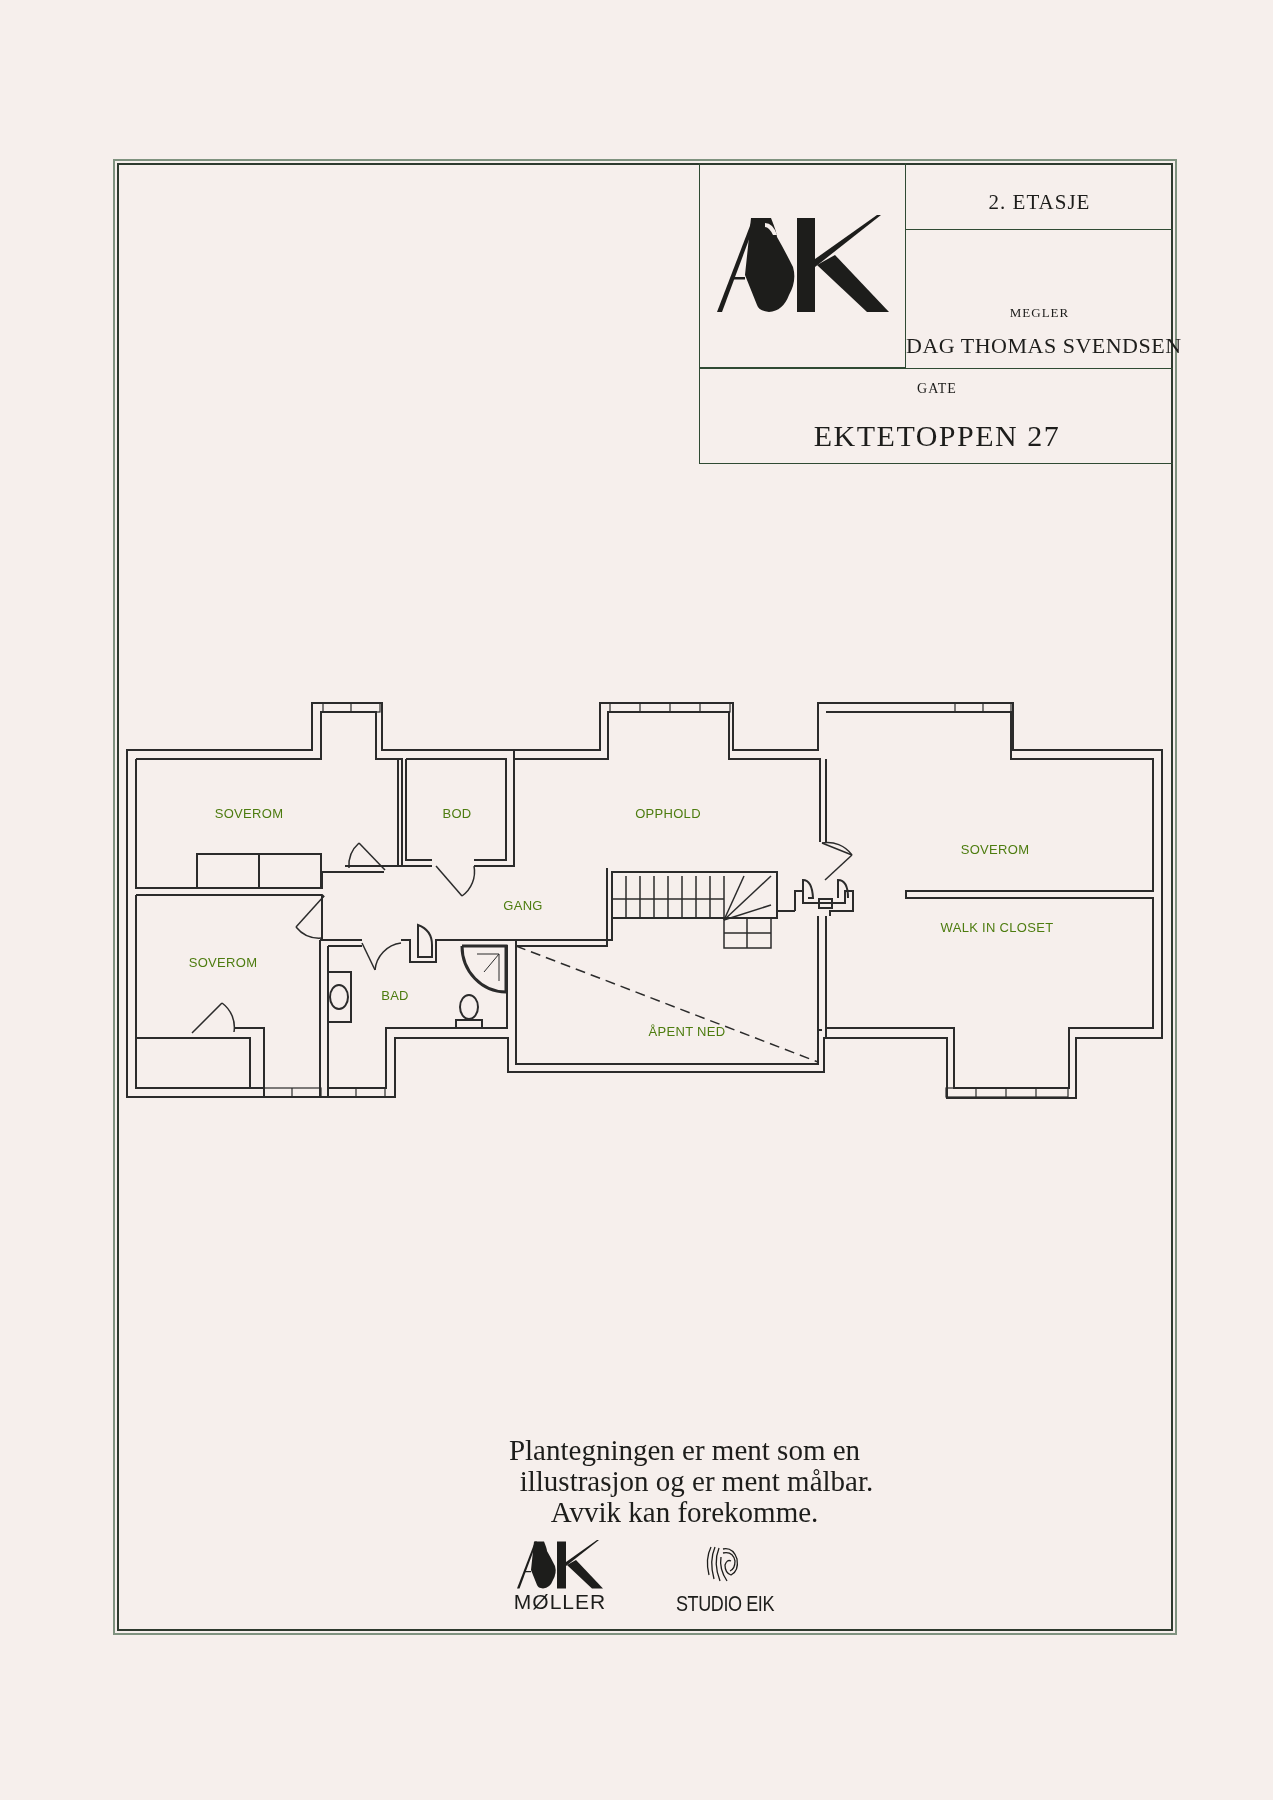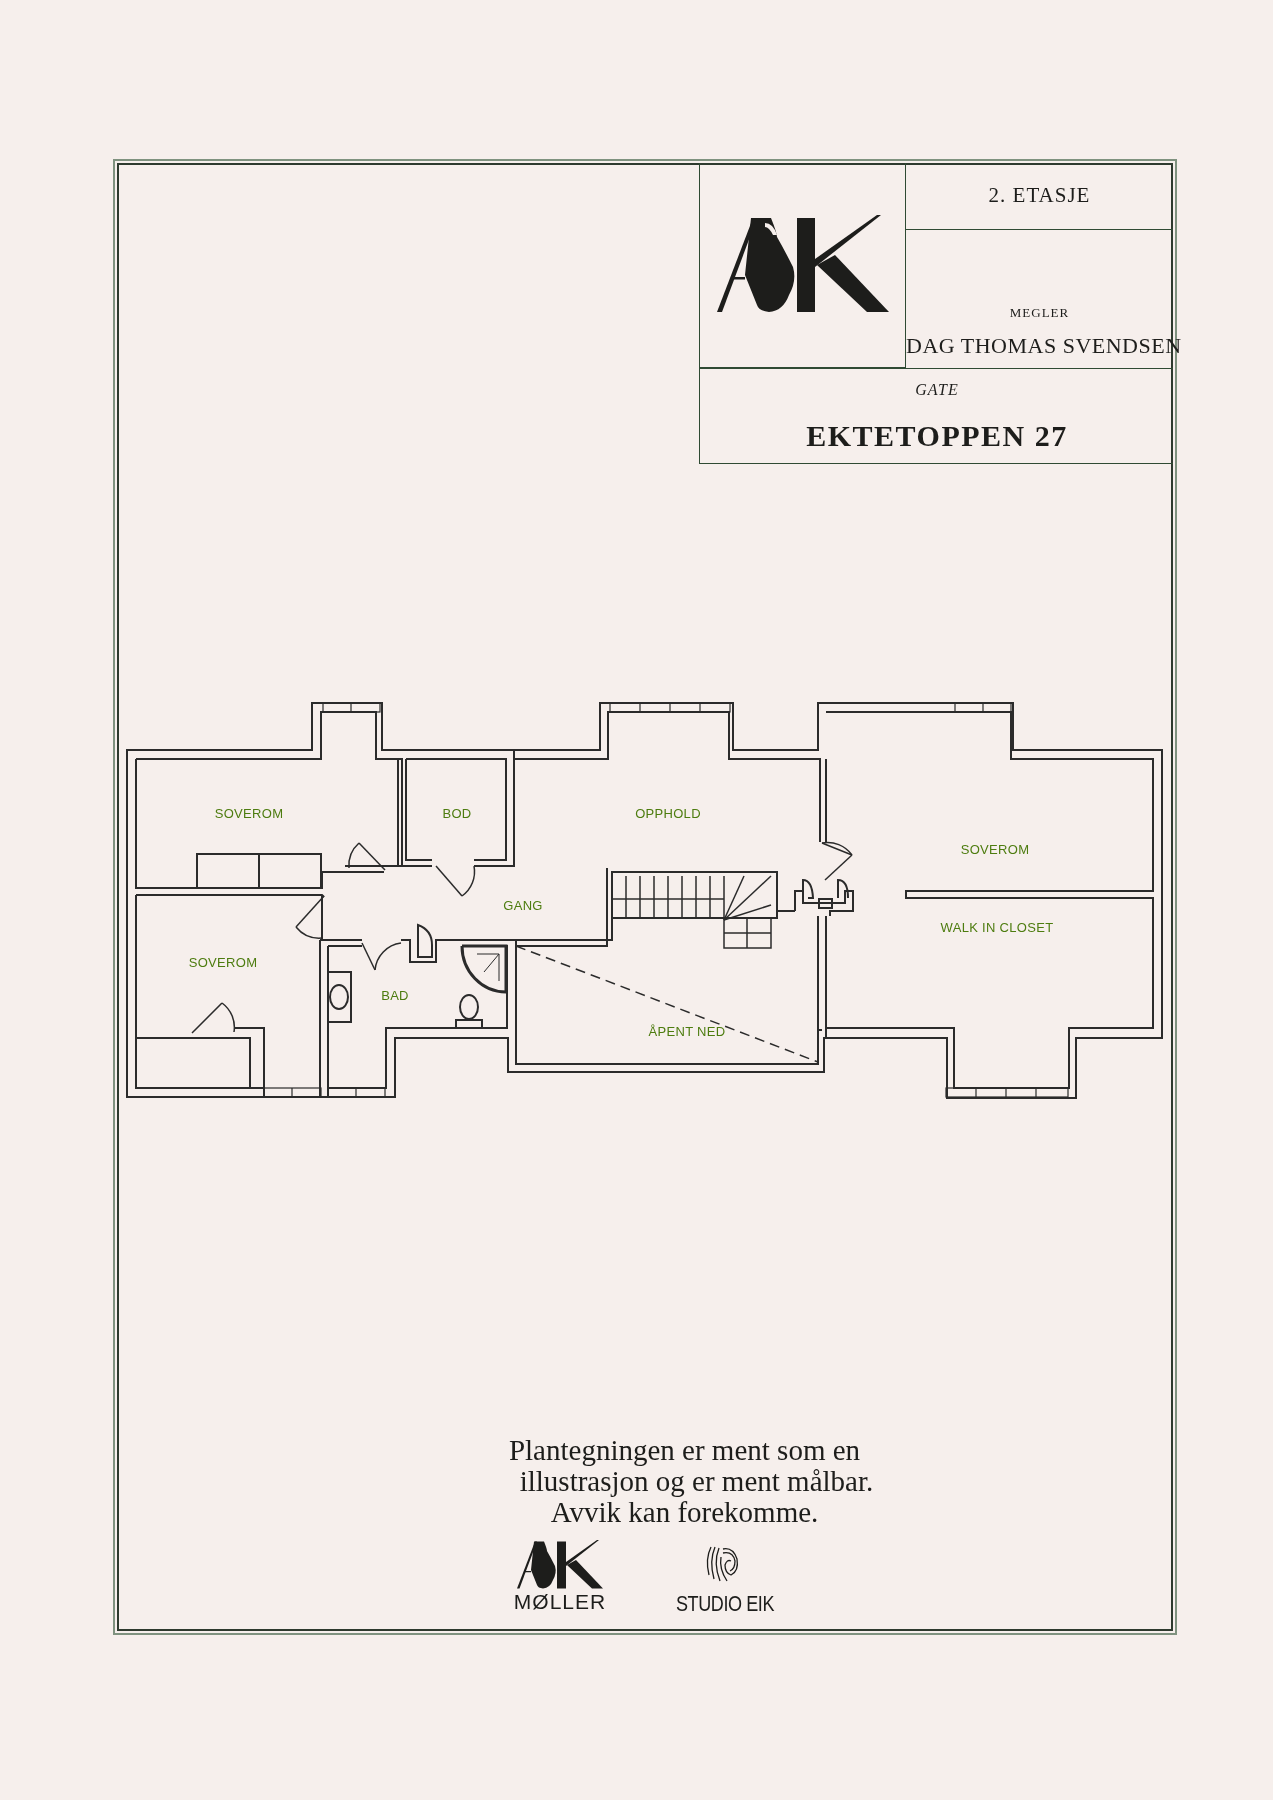--- a/index.html
+++ b/index.html
@@ -30,35 +30,35 @@
     border-right: 1.5px solid #2f4a33; border-bottom: 1.5px solid #2f4a33;
     box-sizing: border-box;
     display: flex; align-items: center; justify-content: center;
   }
   .tb-row {
     position: absolute; left: 206px; right: 0;
     border-bottom: 1.5px solid #2f4a33; box-sizing: border-box;
     text-align: center;
   }
   .tb-etasje { top: 0; height: 67px; }
-  .tb-etasje span { display: block; margin-top: 20px; font-size: 21px; letter-spacing: 1px; }
+  .tb-etasje span { display: block; margin-top: 27px; font-size: 21px; letter-spacing: 1px; }
   .tb-omrade { top: 67px; height: 71px; }
   .tb-megler { top: 138px; height: 67px; border-bottom: none; }
   .tb-small { display: block; font-size: 13px; letter-spacing: 1px; }
   .tb-big { display: block; font-size: 23px; letter-spacing: 1px; }
   .tb-omrade .tb-small { margin-top: 11px; }
   .tb-omrade .tb-big { margin-top: 10px; }
   .tb-megler .tb-small { margin-top: 4px; }
   .tb-megler .tb-big { margin-top: 12px; font-size: 22px; white-space: nowrap; letter-spacing: 0.5px; }
   .tb-gate {
     position: absolute; left: 0; right: 0; top: 205px; height: 96px;
     text-align: center;
   }
-  .tb-gate .tb-small { position: absolute; left: 0; width: 474px; top: 12px; font-size: 16px; font-style: italic; }
-  .tb-gate .tb-street { position: absolute; left: 0; width: 474px; top: 50px; font-size: 30px; letter-spacing: 1.5px; font-weight: bold; }
+  .tb-gate .tb-small { position: absolute; left: 0; width: 474px; top: 12px; font-size: 14px; }
+  .tb-gate .tb-street { position: absolute; left: 0; width: 474px; top: 50px; font-size: 30px; letter-spacing: 1.5px; }
 
   .plan { position: absolute; left: 0; top: 0; }
   .room-label {
     position: absolute; font-family: Liberation Sans, sans-serif;
     font-size: 13px; color: #4d7c0f; letter-spacing: 0.3px; white-space: nowrap;
     transform: translateX(-50%);
   }
 
   .disclaimer {
     position: absolute; left: 0; width: 1273px; top: 1435px;

